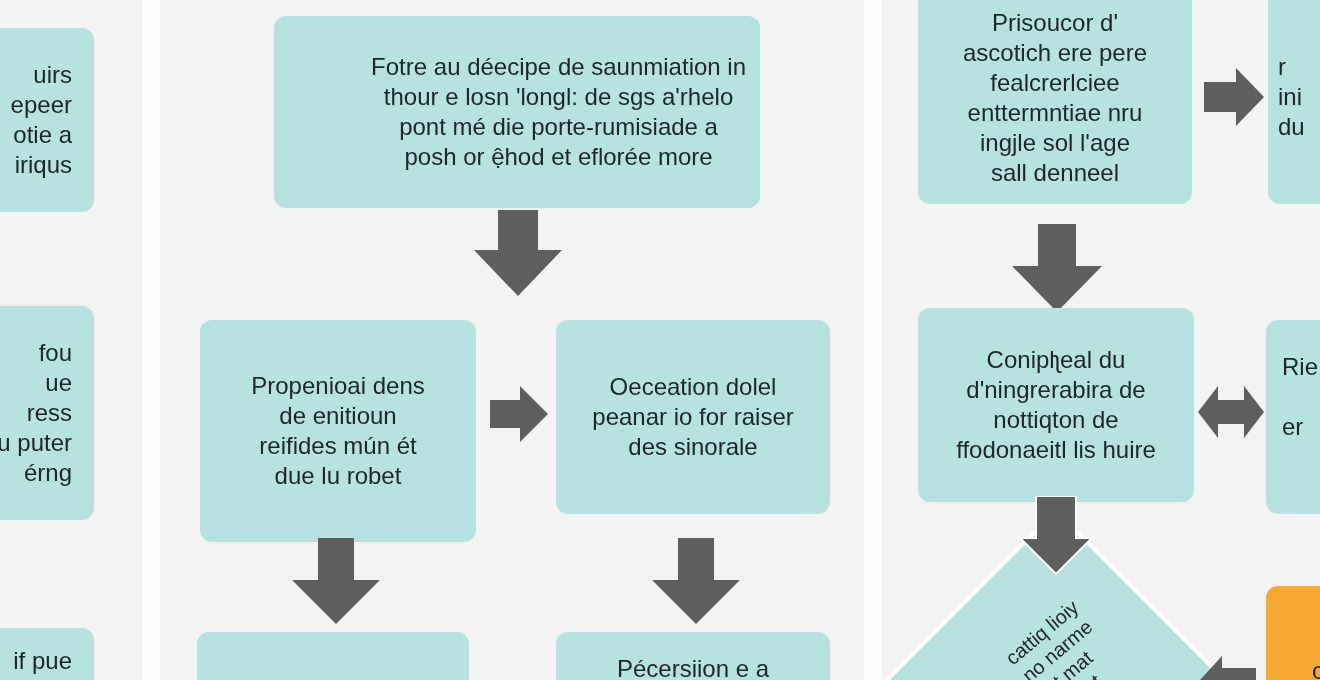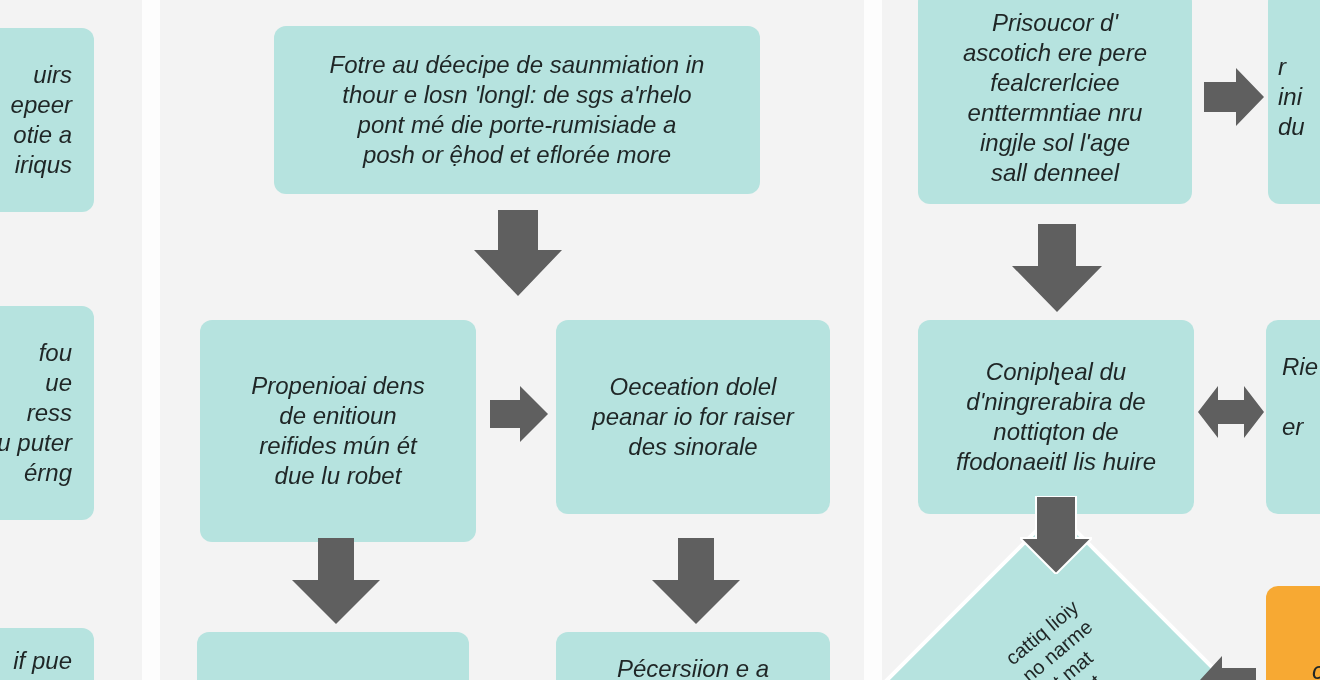--- a/index.html
+++ b/index.html
@@ -17,21 +17,21 @@
       text-align: center;
       font-size: 24px; line-height: 30px;
       color: #1f2626;
       padding: 8px 14px;
       overflow: hidden;
     }
     .node.left-clip { justify-content: flex-end; text-align: right; padding-right: 22px; }
     .node.right-clip { justify-content: flex-start; text-align: left; padding-left: 14px; }
     .node.top-align { align-items: flex-start; padding-top: 22px; }
     .node.orange { background: #f7a933; }
-    .node-text { white-space: pre-line; font-style: italic; }
+    .node-text { white-space: pre-line; }
 
     .arrow { position: absolute; }
     .arrow svg { display: block; width: 100%; height: 100%; }
 
     .diamond {
       position: absolute;
       width: 300px; height: 300px;
       left: 906px; top: 576px;
       transform: rotate(45deg);
       transform-origin: 50% 50%;
@@ -70,21 +70,21 @@
   <span class="node-text">fou
 ue
 ress
 u puter
 érng</span>
 </div>
 <div class="node left-clip top-align" style="left:-40px; top:628px; width:134px; height:80px; padding-top:18px;">
   <span class="node-text">if pue</span>
 </div>
 
-<div class="node" style="left:274px; top:26px; width:486px; height:168px;">
+<div class="node" style="left:274px; top:16px; width:486px; height:192px;justify-content:flex-end;">
   <span class="node-text">Fotre au déecipe de saunmiation in
 thour e losn 'longl: de sgs a'rhelo
 pont mé die porte-rumisiade a
 posh or ệhod et eflorée more</span>
 </div>
 
 <div class="arrow" style="left:474px; top:210px; width:88px; height:88px;">
   <svg viewBox="0 0 88 88">
       <polygon points="24,0 64,0 64,40 88,40 44,86 0,40 24,40" fill="#5f5f5f"></polygon>
     </svg>
@@ -147,21 +147,21 @@
 ini
 du</span>
 </div>
 
 <div class="arrow" style="left:1012px; top:224px; width:90px; height:88px;">
   <svg viewBox="0 0 90 88">
       <polygon points="26,0 64,0 64,42 90,42 45,88 0,42 26,42" fill="#5f5f5f"></polygon>
     </svg>
 </div>
 
-<div class="node" style="left:918px; top:320px; width:276px; height:194px;">
+<div class="node" style="left:918px; top:308px; width:276px; height:194px;">
   <span class="node-text">Coniplʅeal du
 d'ningrerabira de
 nottiqton de
 ffodonaeitl lis huire</span>
 </div>
 
 <div class="arrow" style="left:1198px; top:386px; width:66px; height:52px;">
   <svg viewBox="0 0 66 52">
       <polygon points="0,26 20,0 20,14 46,14 46,0 66,26 46,52 46,38 20,38 20,52" fill="#5f5f5f"></polygon>
     </svg>

